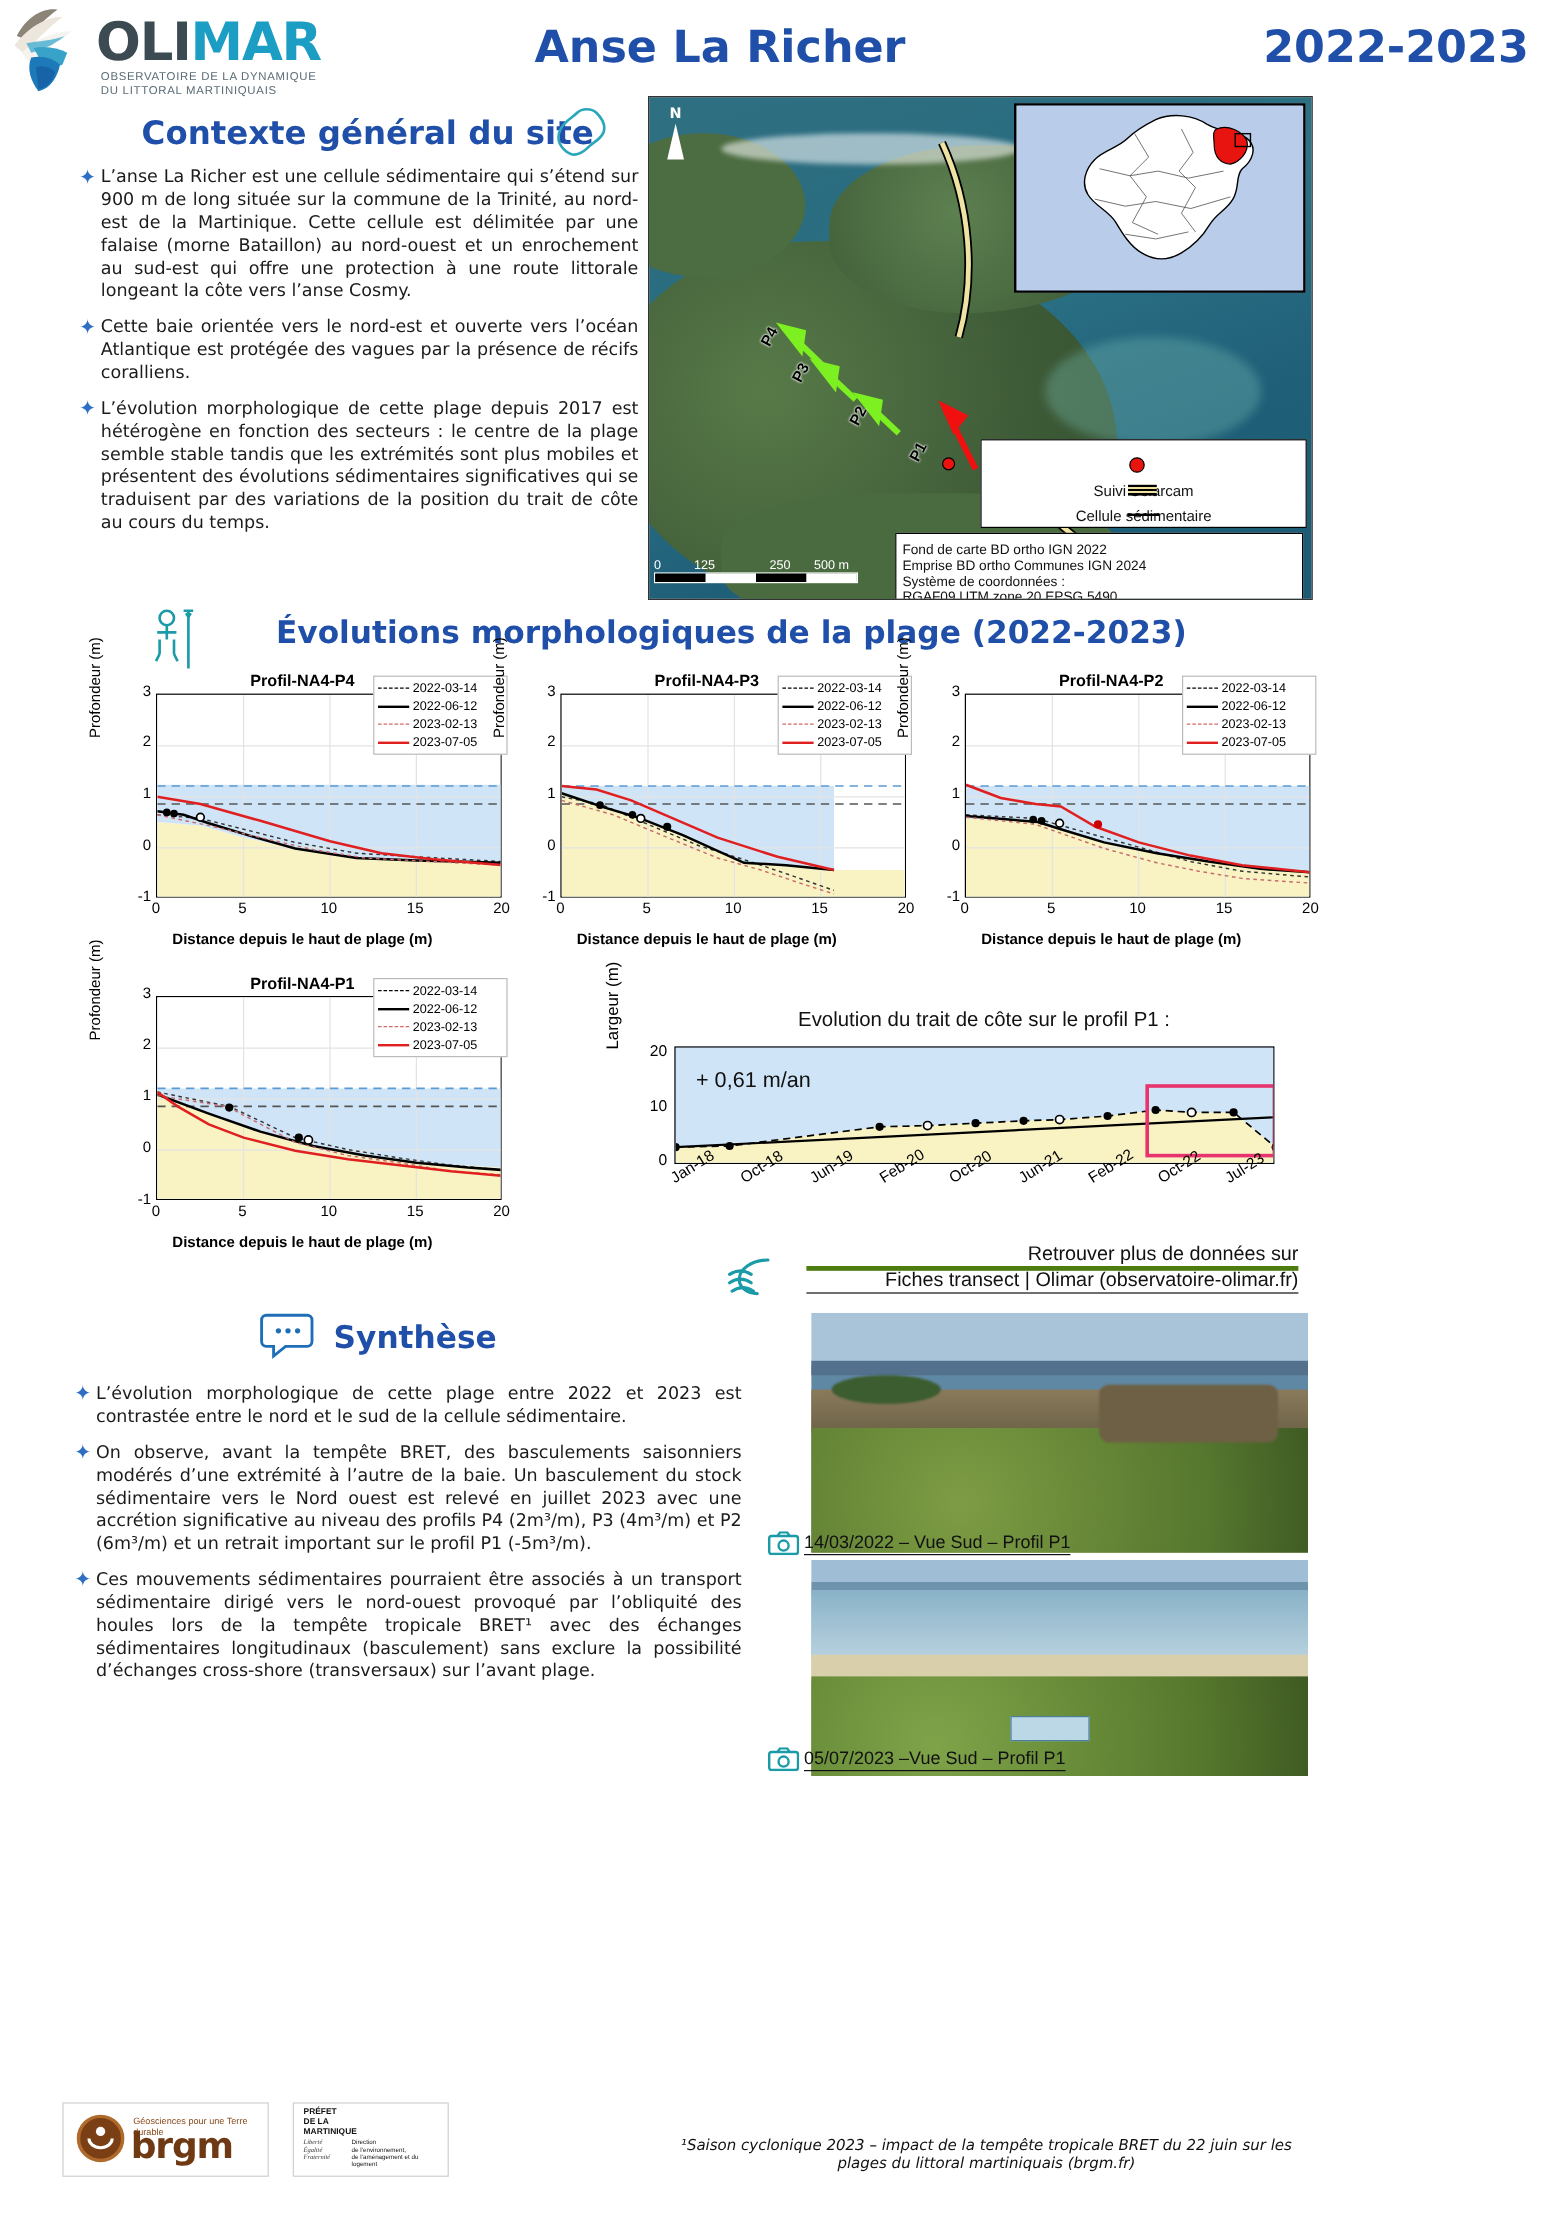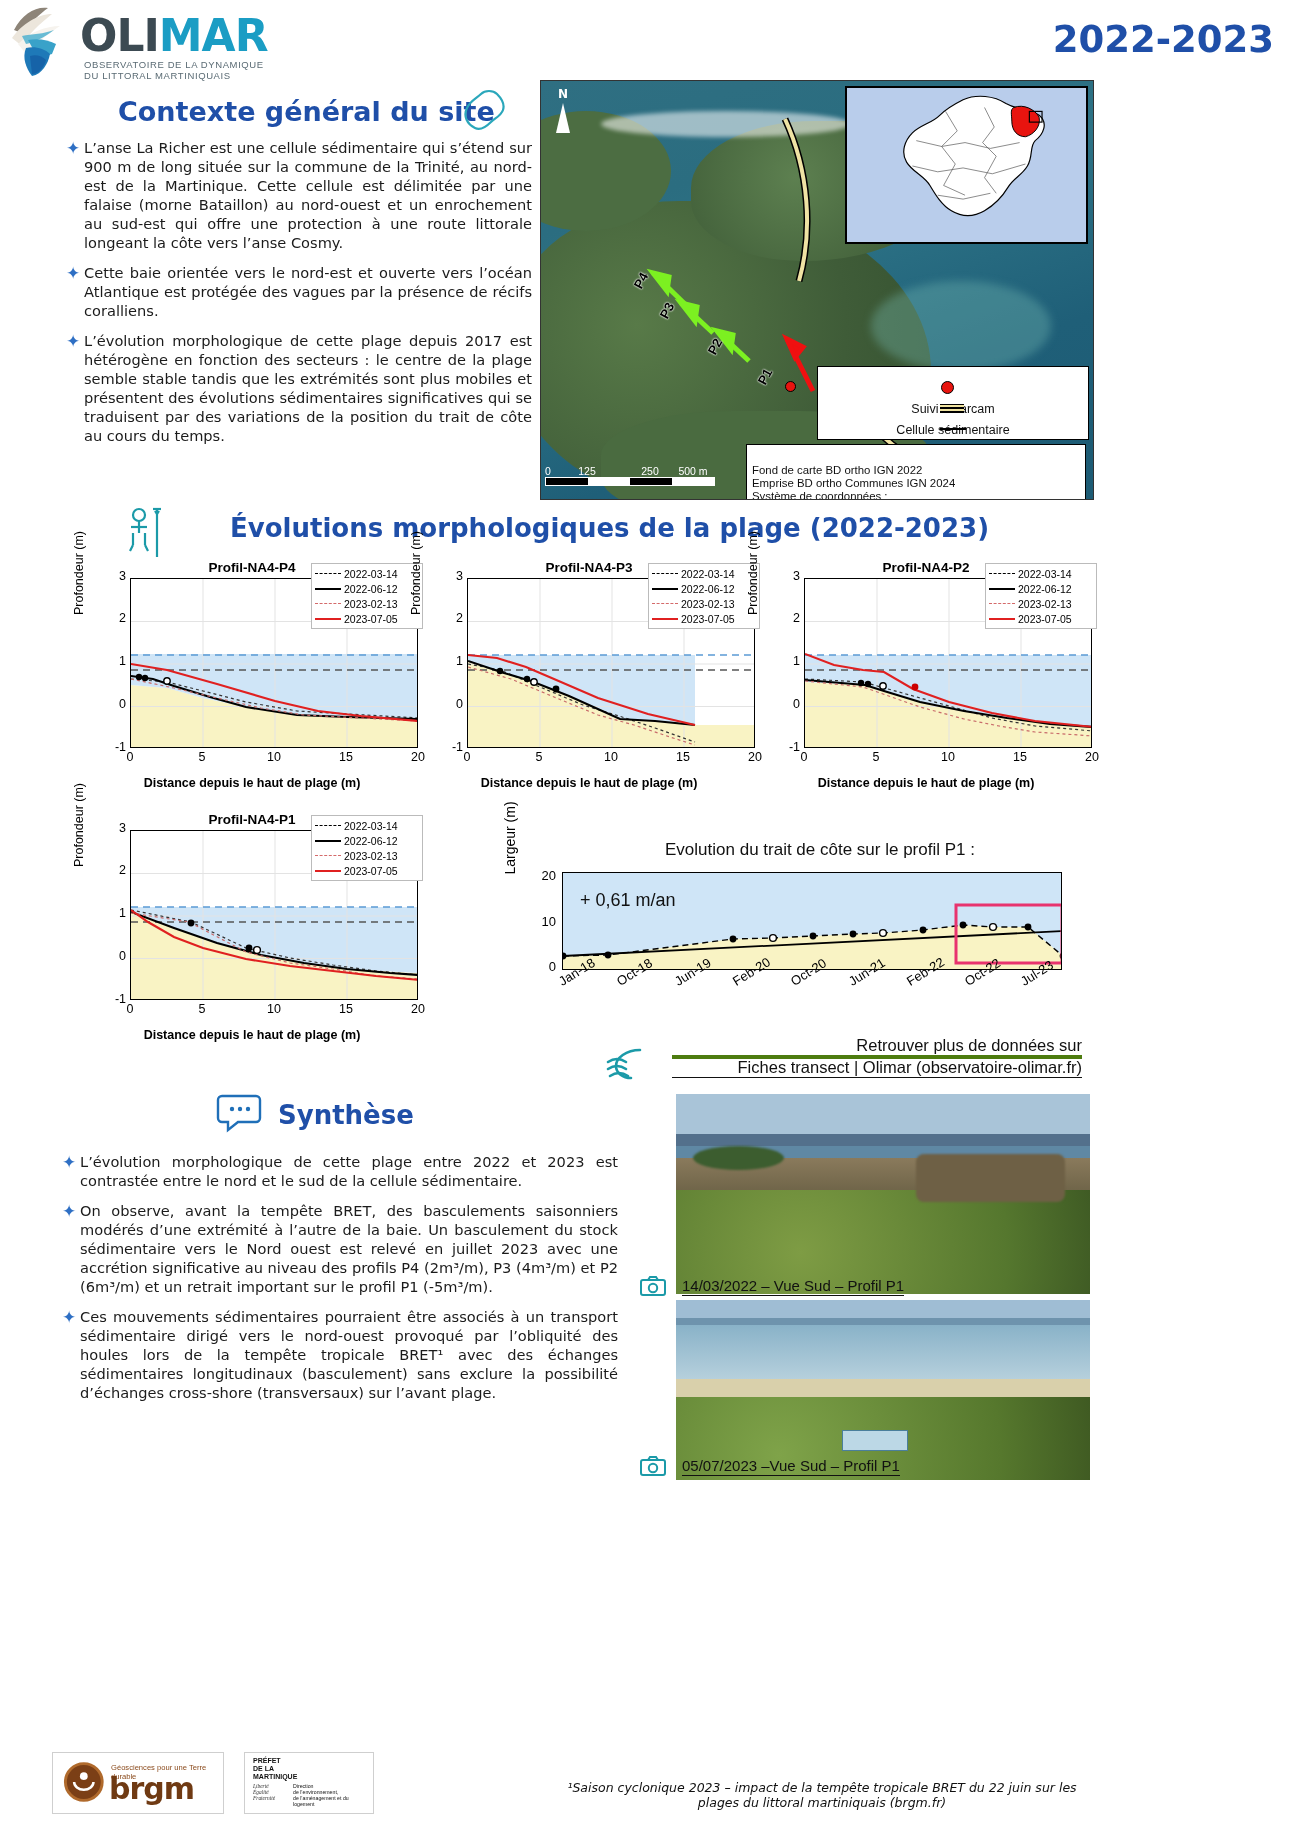--- a/index.html
+++ b/index.html
@@ -58,21 +58,21 @@
   .leg-row { display:flex; align-items:center; height:21px; font-size:12.5px;
       font-family:"Liberation Sans", sans-serif; color:#111;flex-direction:column; }
   .leg-sym { width:30px; flex:0 0 30px; display:flex; align-items:center; }
   .dot-red { width:13px;height:13px;border-radius:50%;background:#e8140f;border:1.4px solid #000;
       margin-left:3px;}
   .cell-sym { width:24px; height:9px; margin-left:2px;
       background:linear-gradient(to bottom,#000 0 1.5px,#f0e3a0 1.5px 3.5px,#000 3.5px 5px,
       #f0e3a0 5px 7px,#000 7px 8.5px); }
   .line-sym { width:26px; height:0; border-top:2.6px solid #000; margin-left:2px; }
   #map-source { position:absolute; left:205px; top:363px; width:340px; height:56px;
-      background:#fff; border:1px solid #000; padding:19px 5px; font-size:11.4px;
+      background:#fff; border:1px solid #000; padding:8px 5px; font-size:11.4px;
       line-height:13px; font-family:"Liberation Sans", sans-serif; color:#111; }
   #map-scale { position:absolute; left:4px; top:384px; width:170px; height:32px; color:#fff; }
   #scale-labels { display:flex; font-size:10.5px; font-family:"Liberation Sans", sans-serif; }
   #scale-labels span { text-align:center; }
   #scale-bar { display:flex; height:9px; border:1px solid #fff; }
   .sc-b { background:#000; } .sc-w { background:#fff; }
   .prof-label { position:absolute; color:#000; font-weight:bold; font-size:13px;
       transform:rotate(-62deg); font-family:"Liberation Sans", sans-serif;
       text-shadow:0 0 2px #fff,0 0 2px #fff; }
 
@@ -134,21 +134,21 @@
 
   
   #syn-icon { position:absolute; left:216px; top:1092px; width:52px; height:44px; }
   #syn-title { position:absolute; left:278px; top:1100px; font-size:26px; font-weight:bold;
       color:#1f4fa8; }
   #syn-list { position:absolute; left:58px; top:1152px; width:560px; }
 
   
   #photo1 { position:absolute; left:676px; top:1094px; width:414px; height:200px; overflow:hidden; }
   #photo2 { position:absolute; left:676px; top:1300px; width:414px; height:180px; overflow:hidden; }
-  .cap { position:absolute; height:24px; display:flex; align-items:center; gap:16px; }
+  .cap { position:absolute; height:24px; display:flex; align-items:center; gap:4px; }
   .cap-text { font-size:15px; color:#111; font-family:"Liberation Sans", sans-serif;
       border-bottom:1px solid #111; padding-bottom:1px; }
   .cam { width:26px; height:20px; flex:0 0 26px; }
 
   
   #foot-logo1 { position:absolute; left:52px; top:1752px; width:172px; height:62px;
       border:1px solid #cfcfcf; background:#fff; }
   #foot-logo2 { position:absolute; left:244px; top:1752px; width:130px; height:62px;
       border:1px solid #cfcfcf; background:#fff; }
   #footnote { position:absolute; left:548px; top:1780px; width:548px; font-size:12.5px;
@@ -166,20 +166,21 @@
       <path d="M10 40 C22 28, 38 22, 52 22 C40 30, 26 40, 20 52 Z" fill="#f6f3ee"></path>
       <path d="M14 32 C24 30, 36 30, 46 26 C36 34, 26 38, 18 40 Z" fill="#4fb0cf" opacity=".85"></path>
       <path d="M20 36 C30 34, 40 36, 48 40 L44 50 L30 54 Z" fill="#39a2c9"></path>
       <path d="M18 44 C26 42, 36 44, 42 50 C40 60, 34 70, 24 72 C18 64, 14 54, 18 44 Z" fill="#1e79b8"></path>
       <path d="M22 52 C28 50, 34 52, 38 56 C36 64, 30 70, 24 70 Z" fill="#1663a8"></path>
     </svg>
     <div id="logo-word"><span class="dark">OLI</span><span class="cy">MAR</span></div>
     <div id="logo-sub1">OBSERVATOIRE DE LA DYNAMIQUE</div>
     <div id="logo-sub2">DU LITTORAL MARTINIQUAIS</div>
   </div>
+  <div id="doc-title">Anse La Richer</div>
   <div id="doc-years">2022-2023</div>
 </div>
 
 <div id="sec1-title">Contexte général du site</div>
 <svg id="sec1-icon" viewBox="0 0 56 44">
   <path d="M20 40 C12 36, 8 28, 12 20 C15 13, 22 10, 26 6 C30 2, 38 2, 42 6 C47 11, 50 16, 48 22
            C46 28, 40 30, 36 34 C32 38, 26 43, 20 40 Z" fill="none" stroke="#2aa7bb" stroke-width="2.2"></path>
 </svg>
 <div id="context-list">
   <div class="bullet-row">

